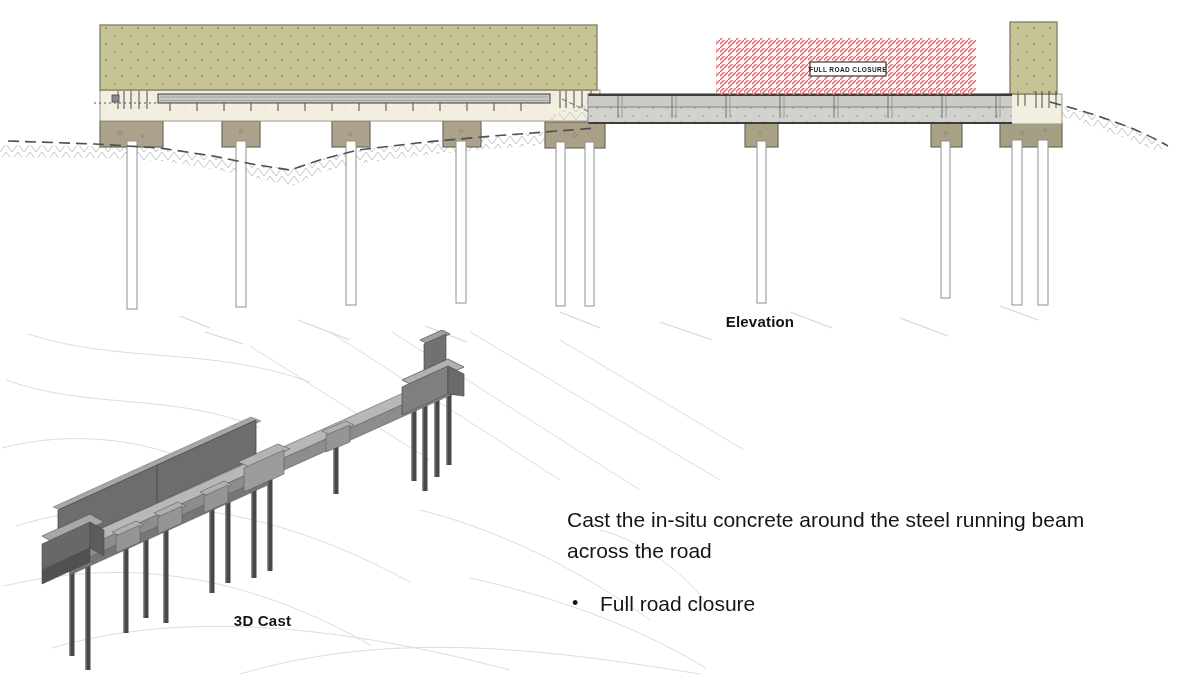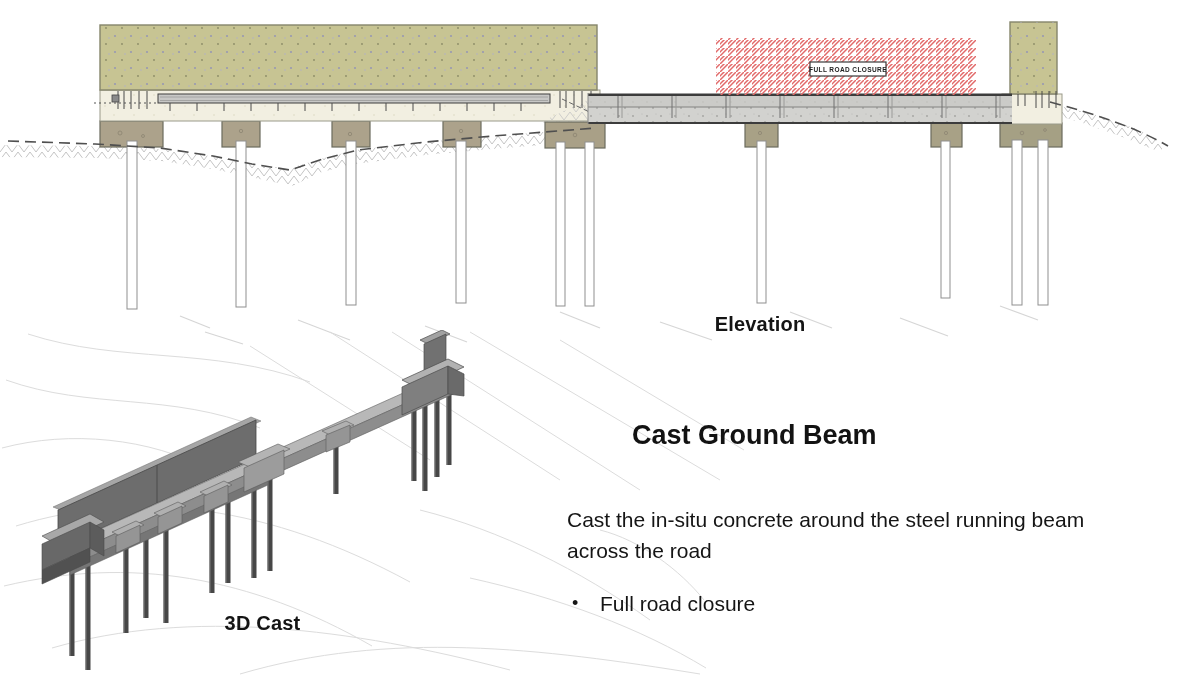--- a/index.html
+++ b/index.html
@@ -1,19 +1,19 @@
 <!DOCTYPE html>
 <html><head>
 <meta charset="utf-8">
 <style>
   html,body{margin:0;padding:0;background:#fff;}
   .slide{position:relative;width:1200px;height:675px;background:#ffffff;overflow:hidden;
          font-family:"Liberation Sans",sans-serif;color:#111;}
   .abs{position:absolute;}
-  .caption{font-weight:bold;font-size:20px;color:#141414;letter-spacing:0.2px;}
+  .caption{font-weight:bold;font-size:15px;color:#141414;letter-spacing:0.2px;}
   .title{font-weight:bold;font-size:27px;color:#121212;}
   .body-text{font-size:21px;line-height:31px;color:#151515;}
   .bullet-row{display:flex;align-items:flex-start;font-size:21px;color:#151515;}
   .bullet-glyph{width:28px;font-size:18px;padding-top:1px;}
   svg{display:block;}
 </style>
 </head>
 <body>
 
 <div class="slide">
@@ -299,21 +299,20 @@
       <polygon points="402,50 448,29 464,37 418,58" fill="#b2b2b2"></polygon>
       <polygon points="402,57 448,36 448,64 402,85" fill="#7f7f7f"></polygon>
       <polygon points="448,36 464,44 464,66 448,64" fill="#6a6a6a"></polygon>
     </g>
   </svg>
 
   <div class="abs caption" style="left:695px;top:313px;width:130px;text-align:center">Elevation</div>
 
   <div class="abs caption" style="left:200px;top:612px;width:125px;text-align:center">3D Cast</div>
 
-  <div class="abs title" style="left:632px;top:420px">Cast Ground Beam</div>
 
   <div class="abs body-text" style="left:567px;top:504px;width:640px">
     <div>Cast the in-situ concrete around the steel running beam</div>
     <div>across the road</div>
   </div>
 
   <div class="abs bullet-row" style="left:572px;top:592px;width:600px">
     <span class="bullet-glyph">•</span>
     <span>Full road closure</span>
   </div>

